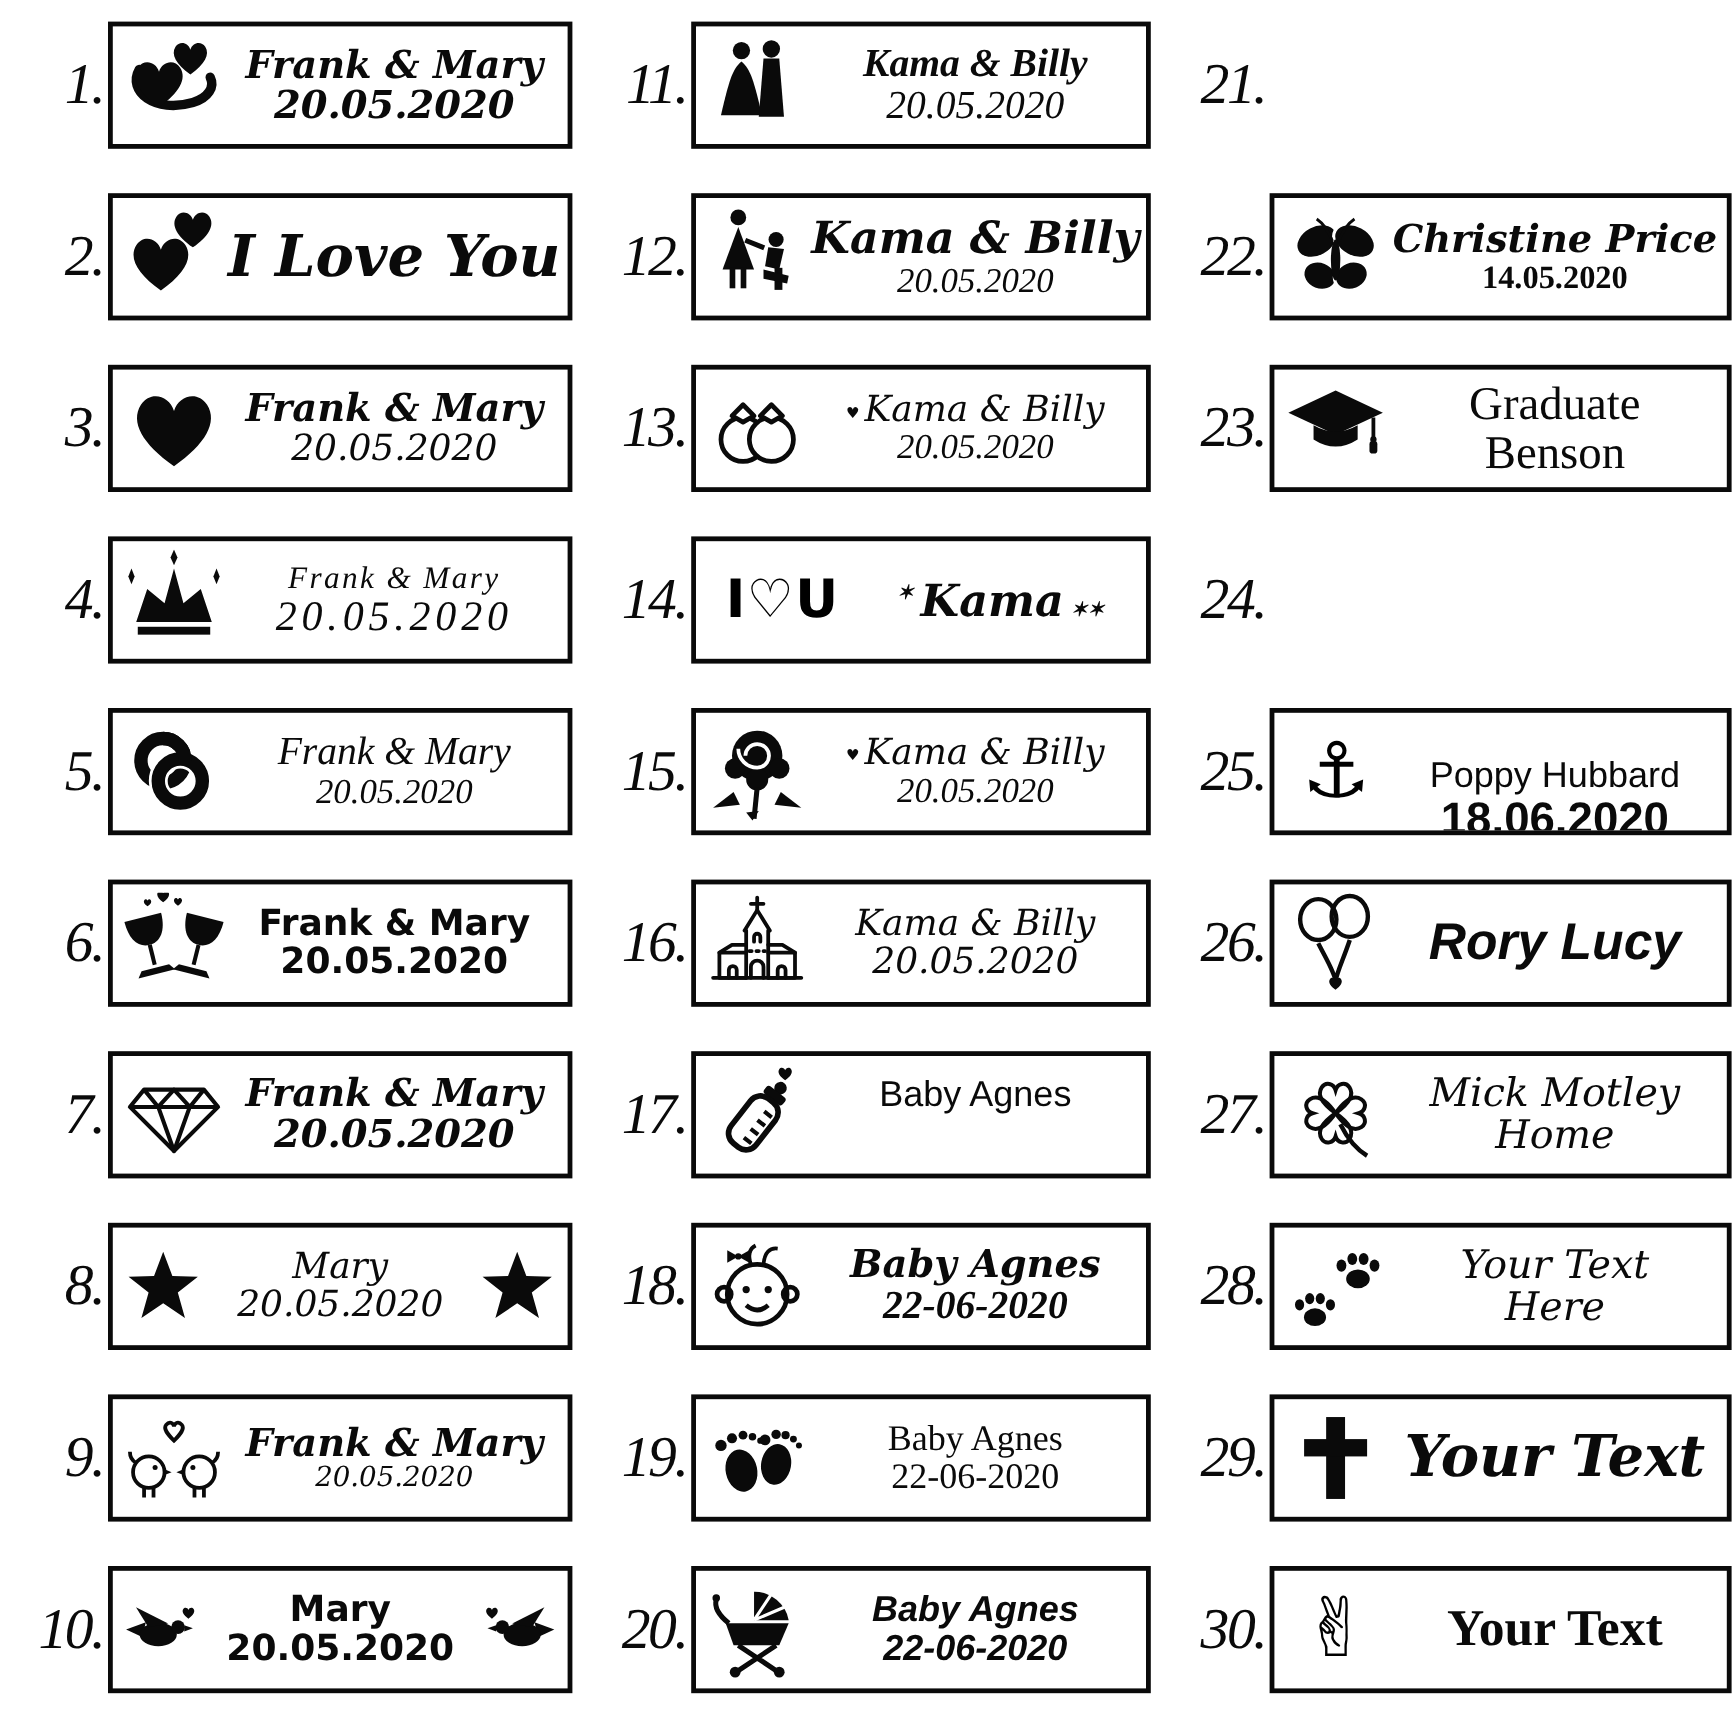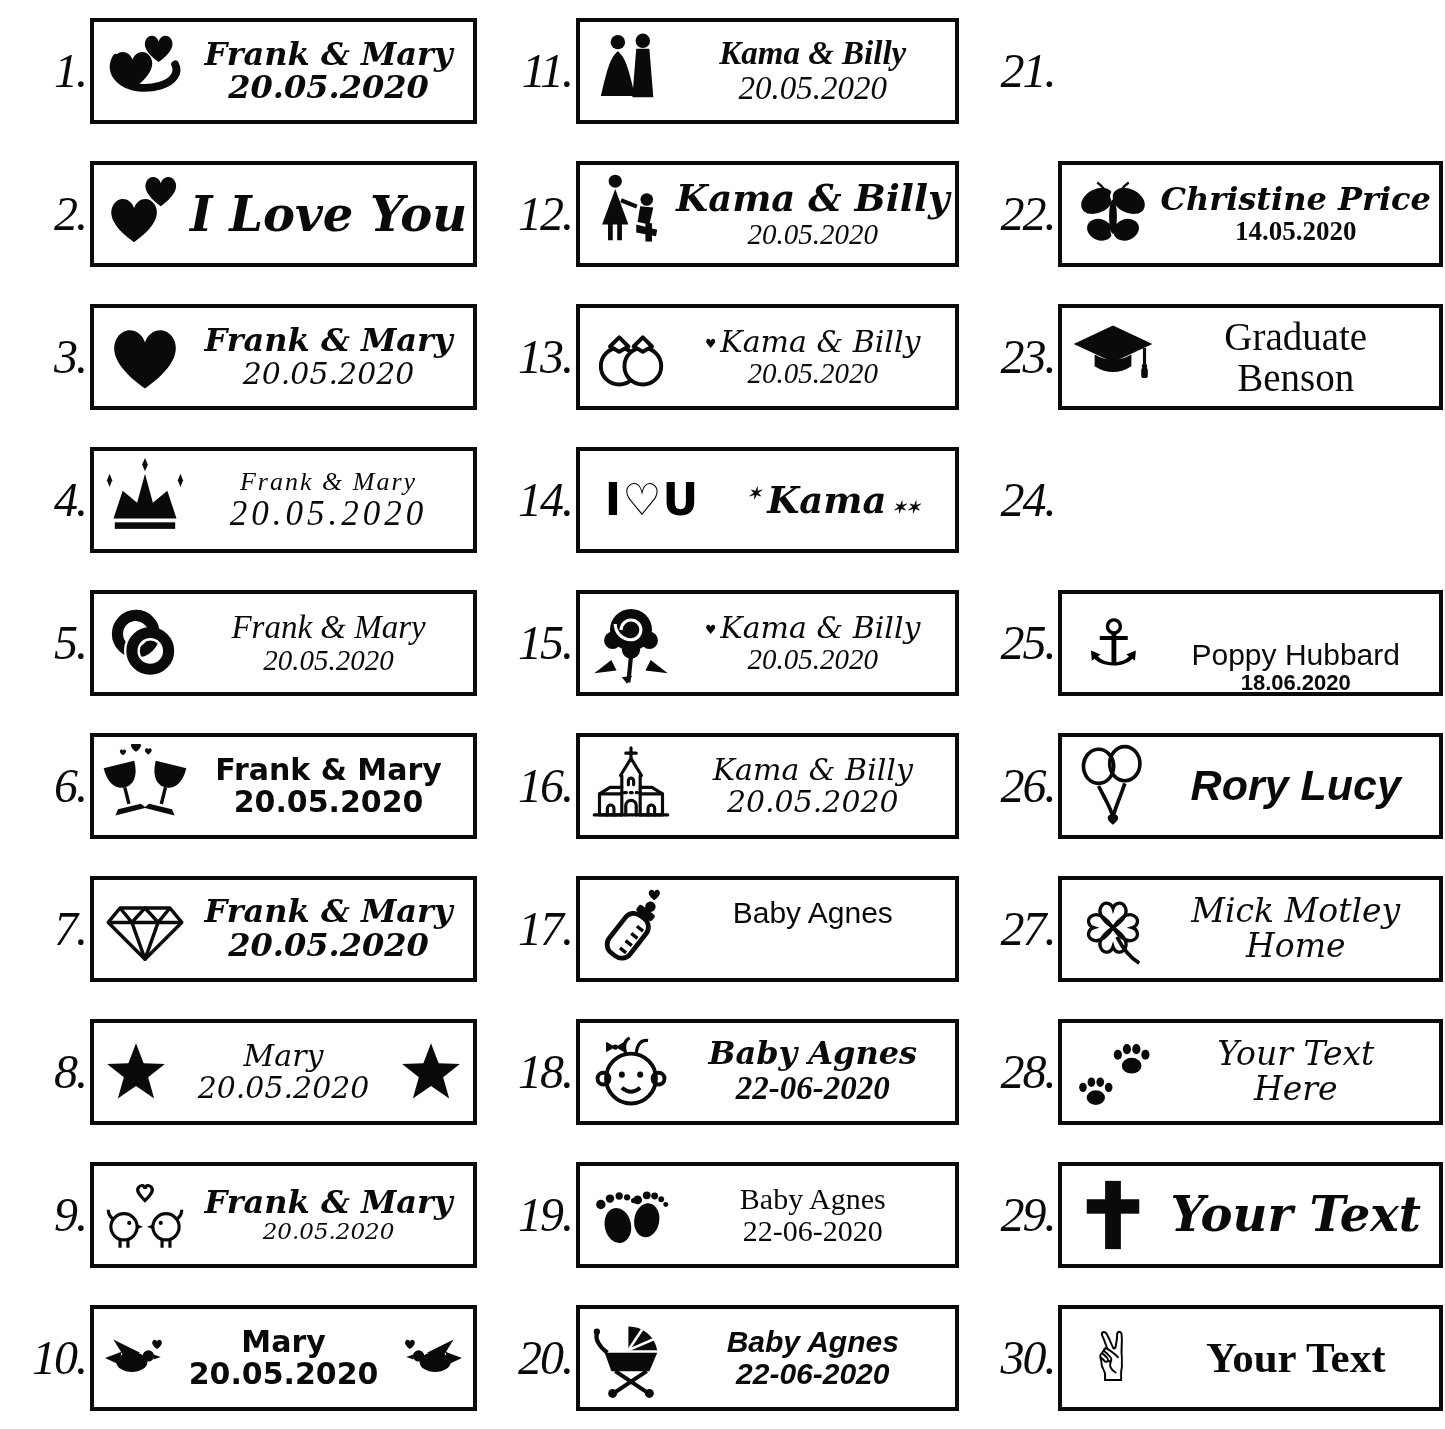--- a/index.html
+++ b/index.html
@@ -31,21 +31,21 @@
   .f-script-lg{font-family:"DejaVu Serif",serif;font-style:italic;font-size:33px;}
   .f-script-xl{font-family:"DejaVu Serif",serif;font-style:italic;font-weight:700;font-size:48px;}
   .f-thin{font-family:"Liberation Serif",serif;font-style:italic;font-size:26px;letter-spacing:2px;}
   .f-thin-lg{font-family:"Liberation Serif",serif;font-style:italic;font-size:35px;letter-spacing:4px;}
   .f-ital{font-family:"Liberation Serif",serif;font-style:italic;font-size:29px;}
   .f-ital-lg{font-family:"Liberation Serif",serif;font-style:italic;font-size:33px;}
   .f-ital-xl{font-family:"Liberation Serif",serif;font-size:39px;}
   .f-italb{font-family:"Liberation Serif",serif;font-style:italic;font-weight:700;font-size:33px;}
   .f-heavy{font-family:"DejaVu Serif",serif;font-style:italic;font-weight:700;font-size:37px;}
   .f-sans{font-family:"Liberation Sans",sans-serif;font-size:30px;margin-top:48px;}
-  .f-sansb{font-family:"Liberation Sans",sans-serif;font-weight:700;font-size:22px;}
+  .f-sansb{font-family:"Liberation Sans",sans-serif;font-weight:700;font-size:38px;}
   .f-sansbi{font-family:"Liberation Sans",sans-serif;font-weight:700;font-style:italic;font-size:30px;}
   .f-sansbi-xl{font-family:"Liberation Sans",sans-serif;font-weight:700;font-style:italic;font-size:43px;}
   .f-slab{font-family:"DejaVu Sans",sans-serif;font-weight:700;font-size:30px;}
   .f-serif{font-family:"Liberation Serif",serif;font-size:30px;}
   .f-serifb{font-family:"Liberation Serif",serif;font-weight:700;font-size:27px;}
   .f-serifb-xl{font-family:"Liberation Serif",serif;font-weight:700;font-size:43px;}
   .decor-stars::before{content:"✶ ";font-size:0.45em;vertical-align:super;}
   .decor-stars::after{content:" ✶✶";font-size:0.45em;}
   .decor-hearts::before{content:"♥ ";font-size:0.42em;vertical-align:middle;}
 </style>

